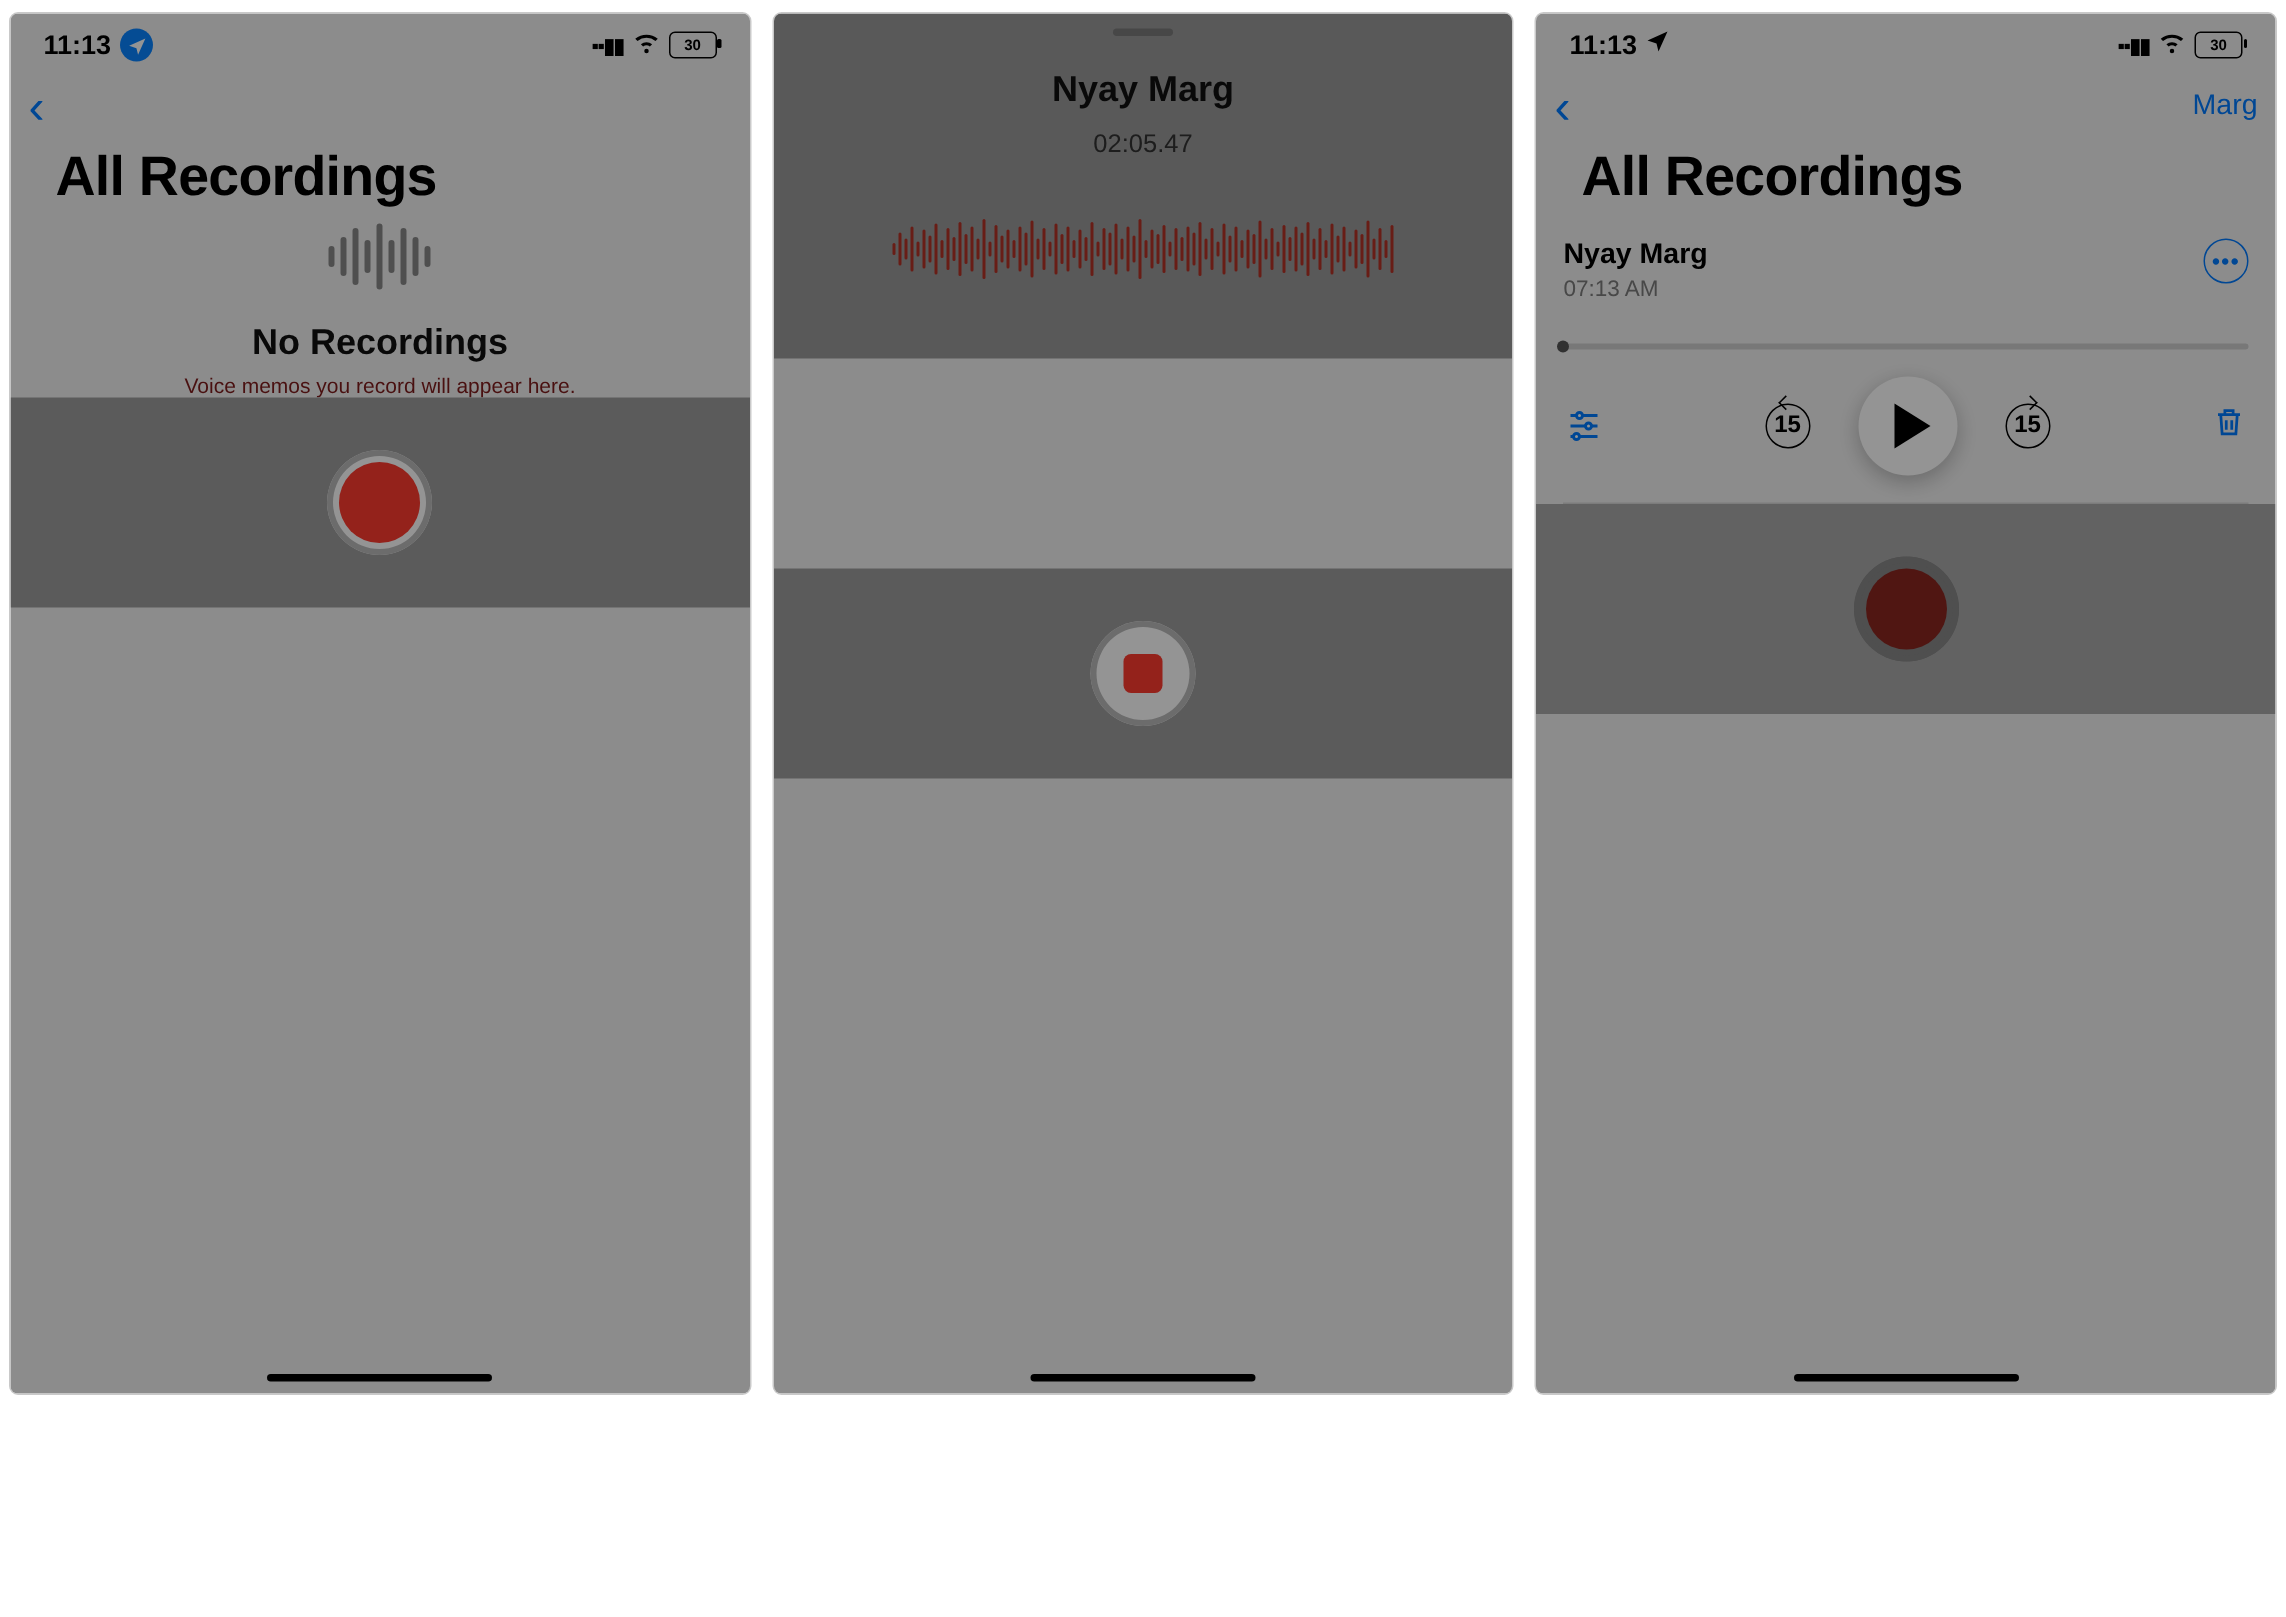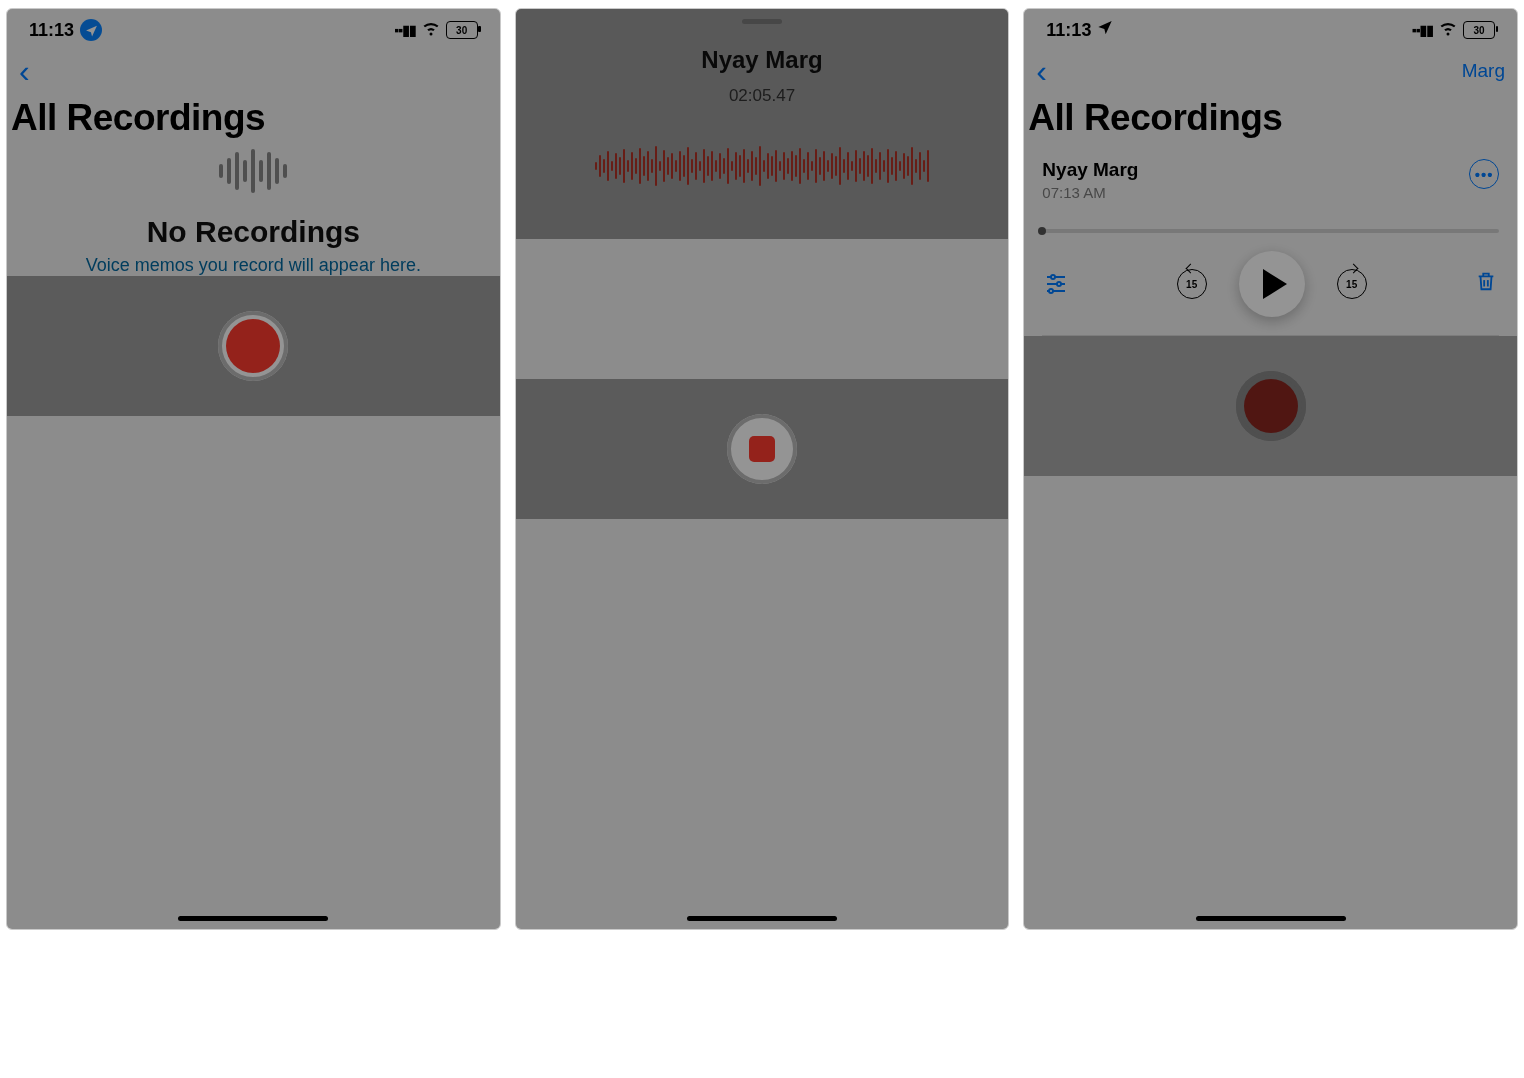--- a/index.html
+++ b/index.html
@@ -69,27 +69,27 @@
     position:absolute;
     left:50%;top:8px;transform:translateX(-50%);
     width:140px;height:38px;background:#000;border-radius:22px;
     display:flex;align-items:center;justify-content:center;
   }
   .dynamic-island .dot{width:6px;height:6px;border-radius:50%;background:#ffb800;margin-left:18px;}
   
   .navrow{height:40px;display:flex;align-items:center;padding:0 12px;justify-content:space-between;}
   .back-chev{font-size:32px;color:#007aff;font-weight:300;line-height:1;}
   .edit-link{color:#007aff;font-size:19px;}
-  .page-title{font-size:37px;font-weight:800;letter-spacing:-0.5px;padding:6px 18px 10px 4px;}
+  .page-title{font-size:37px;font-weight:800;letter-spacing:-0.5px;padding:6px 18px 10px 30px;}
   
   .empty-area{position:absolute;top:0;left:0;right:0;bottom:140px;display:flex;flex-direction:column;align-items:center;justify-content:center;}
   .empty-wave{display:flex;align-items:center;gap:4px;margin-bottom:22px;}
   .empty-wave span{display:block;width:4px;background:#888;border-radius:2px;}
-  .empty-title{font-size:30px;font-weight:700;color:#111;margin-bottom:6px;}
-  .empty-sub{font-size:18px;color:#0369a1;}
+  .empty-title{font-size:24px;font-weight:700;color:#111;margin-bottom:6px;}
+  .empty-sub{font-size:14px;color:#7f1d1d;}
   
   .record-tray{position:absolute;bottom:0;left:0;right:0;height:140px;background:#9d9d9d;display:flex;align-items:center;justify-content:center;}
   .record-btn{
     width:70px;height:70px;border-radius:50%;background:#fff;
     display:flex;align-items:center;justify-content:center;
     box-shadow:inset 0 0 0 4px #bbb;
     position:relative;z-index:60;
   }
   .record-btn .inner-circle{width:54px;height:54px;border-radius:50%;background:#ff3b30;}
   .record-btn .inner-square{width:26px;height:26px;border-radius:5px;background:#ff3b30;}
@@ -109,21 +109,21 @@
   .rec-item-title{font-size:19px;font-weight:600;}
   .rec-item-time{font-size:15px;color:#7c7c7c;margin-top:3px;}
   .more-circle{width:28px;height:28px;border:1.5px solid #007aff;border-radius:50%;display:flex;align-items:center;justify-content:center;color:#007aff;font-weight:800;font-size:15px;letter-spacing:1px;}
   .scrub{margin-top:28px;position:relative;height:4px;background:#cfcfcf;border-radius:2px;}
   .scrub-knob{position:absolute;left:0;top:50%;transform:translate(-50%,-50%);width:8px;height:8px;border-radius:50%;background:#555;}
   .scrub-times{display:flex;justify-content:space-between;font-size:13px;color:#7c7c7c;margin-top:6px;}
   .controls{display:flex;align-items:center;justify-content:space-between;margin-top:18px;padding:0 2px 18px 2px;}
   .ctrl-mid{display:flex;align-items:center;gap:32px;}
   .sliders-icon{color:#007aff;}
   .trash-icon{color:#007aff;font-size:24px;}
-  .skip{display:flex;align-items:center;justify-content:center;width:28px;height:28px;border:1.8px solid #000;border-radius:50%;position:relative;font-size:10px;font-weight:700;}
+  .skip{display:flex;align-items:center;justify-content:center;width:28px;height:28px;border:1.8px solid #000;border-radius:50%;position:relative;font-size:16px;font-weight:700;}
   .skip::before{content:'';position:absolute;top:-4px;left:50%;width:0;height:0;}
   .skip.back-15::after{content:'';position:absolute;top:-5px;left:9px;width:6px;height:6px;border-top:1.8px solid #000;border-left:1.8px solid #000;transform:rotate(-45deg);}
   .skip.fwd-15::after{content:'';position:absolute;top:-5px;right:9px;width:6px;height:6px;border-top:1.8px solid #000;border-right:1.8px solid #000;transform:rotate(45deg);}
   .play-bubble{position:relative;width:66px;height:66px;border-radius:50%;background:#fff;display:flex;align-items:center;justify-content:center;box-shadow:0 4px 14px rgba(0,0,0,0.25);z-index:80;}
   .play-bubble .tri{width:0;height:0;border-top:15px solid transparent;border-bottom:15px solid transparent;border-left:24px solid #000;margin-left:6px;}
   .sep{height:1px;background:#d6d6d6;margin:0 18px;}
 
   
   .content-layer{position:relative;z-index:10;}
 </style>

